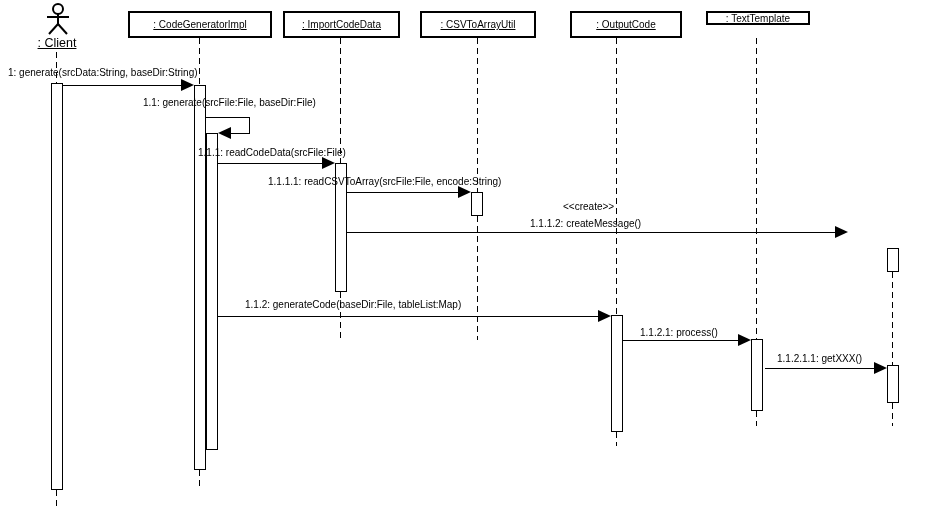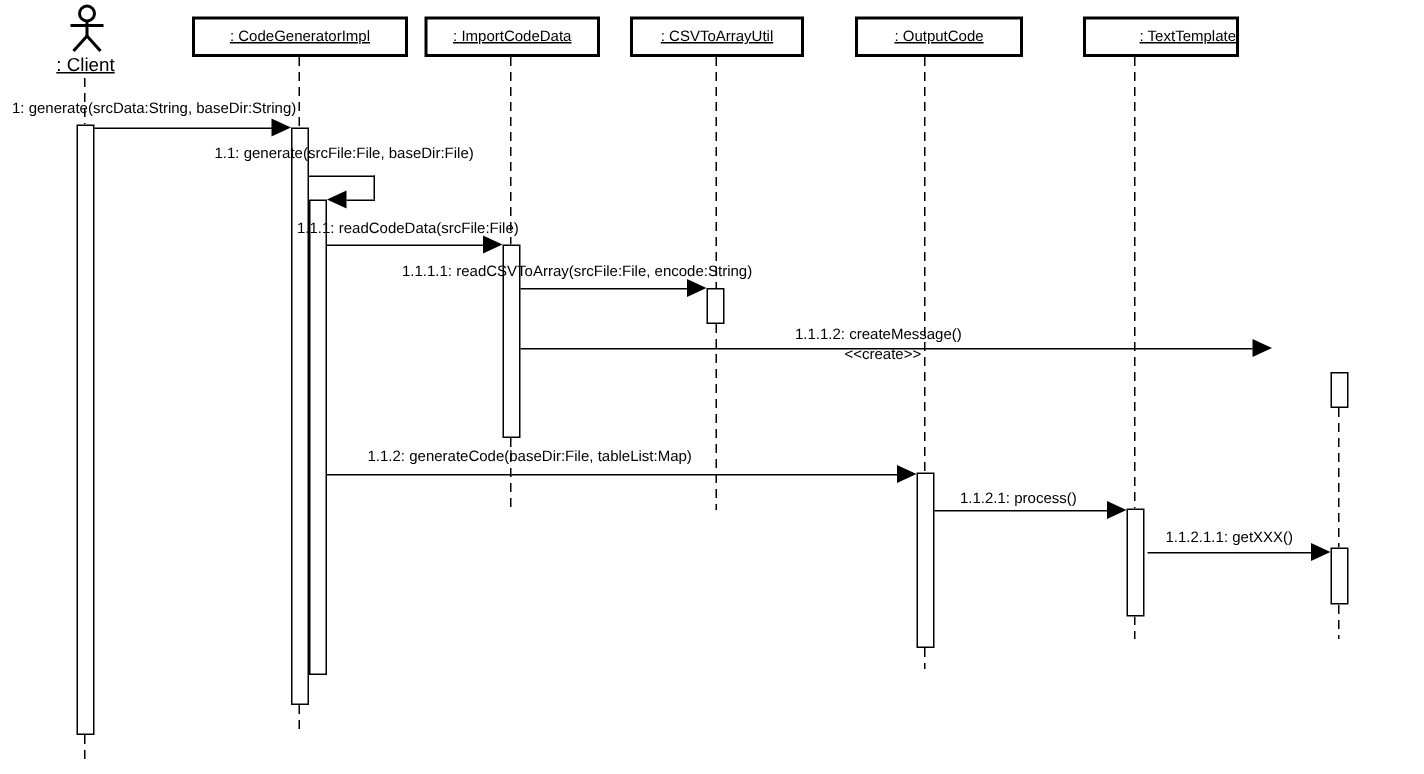--- a/index.html
+++ b/index.html
@@ -65,21 +65,21 @@
   </div>
   <div class="obj-box" style="left:283px;top:11px;width:117px;height:27px;">
     <span class="obj-label">: ImportCodeData</span>
   </div>
   <div class="obj-box" style="left:420px;top:11px;width:116px;height:27px;">
     <span class="obj-label">: CSVToArrayUtil</span>
   </div>
   <div class="obj-box" style="left:570px;top:11px;width:112px;height:27px;">
     <span class="obj-label">: OutputCode</span>
   </div>
-  <div class="obj-box" style="left:722px;top:11px;width:104px;height:27px;justify-content:flex-end;">
+  <div class="obj-box" style="left:706px;top:11px;width:104px;height:14px;">
     <span class="obj-label">: TextTemplate</span>
   </div>
 
 
   <div class="lifeline" style="left:56px;top:52px;height:31px;"></div>
   <div class="lifeline" style="left:56px;top:490px;height:17px;"></div>
 
   <div class="lifeline" style="left:199px;top:38px;height:47px;"></div>
   <div class="lifeline" style="left:199px;top:470px;height:20px;"></div>
 
@@ -128,21 +128,21 @@
     <div class="arrow-right" style="left:322px;top:157px;"></div>
   </div>
 
   <div class="group">
     <div class="msg-label" style="left:268px;top:175px;">1.1.1.1: readCSVToArray(srcFile:File, encode:String)</div>
     <div class="msg-line" style="left:347px;top:192px;width:111px;"></div>
     <div class="arrow-right" style="left:458px;top:186px;"></div>
   </div>
 
   <div class="group">
-    <div class="msg-label" style="left:563px;top:200px;margin-top:30px;">&lt;&lt;create&gt;&gt;</div>
+    <div class="msg-label" style="left:563px;top:200px;">&lt;&lt;create&gt;&gt;</div>
     <div class="msg-label" style="left:530px;top:217px;">1.1.1.2: createMessage()</div>
     <div class="msg-line" style="left:347px;top:232px;width:488px;"></div>
     <div class="arrow-right" style="left:835px;top:226px;"></div>
   </div>
 
   <div class="group">
     <div class="msg-label" style="left:245px;top:298px;">1.1.2: generateCode(baseDir:File, tableList:Map)</div>
     <div class="msg-line" style="left:218px;top:316px;width:380px;"></div>
     <div class="arrow-right" style="left:598px;top:310px;"></div>
   </div>

